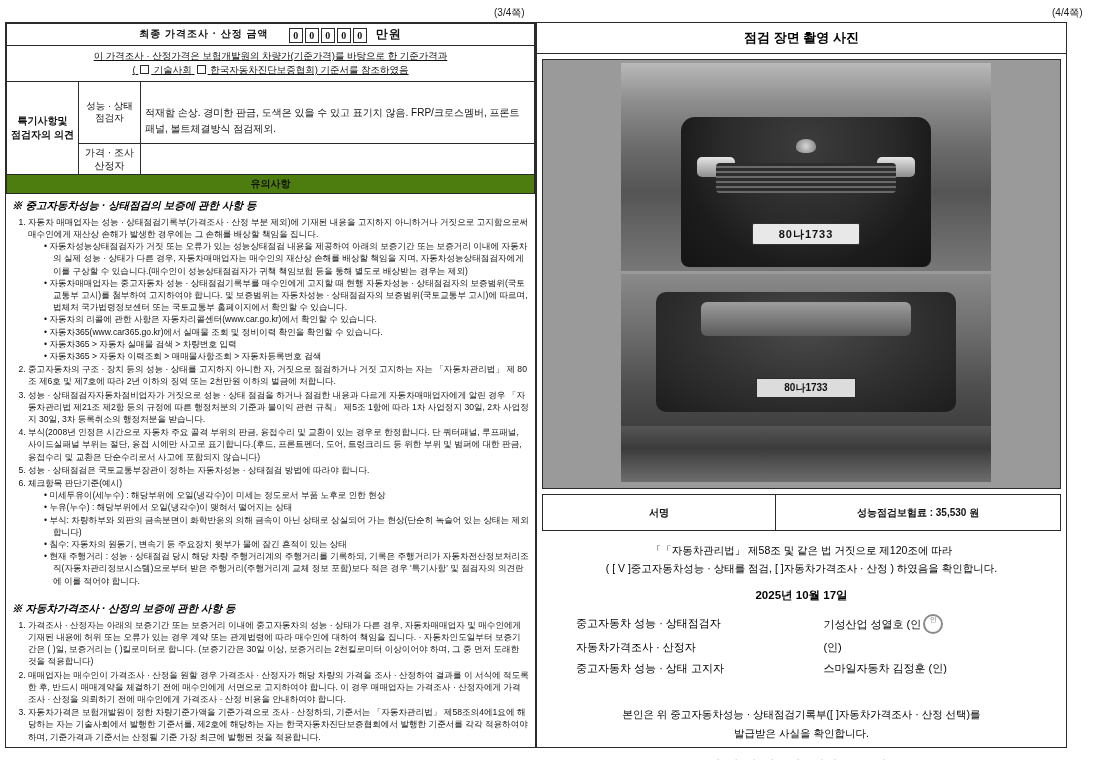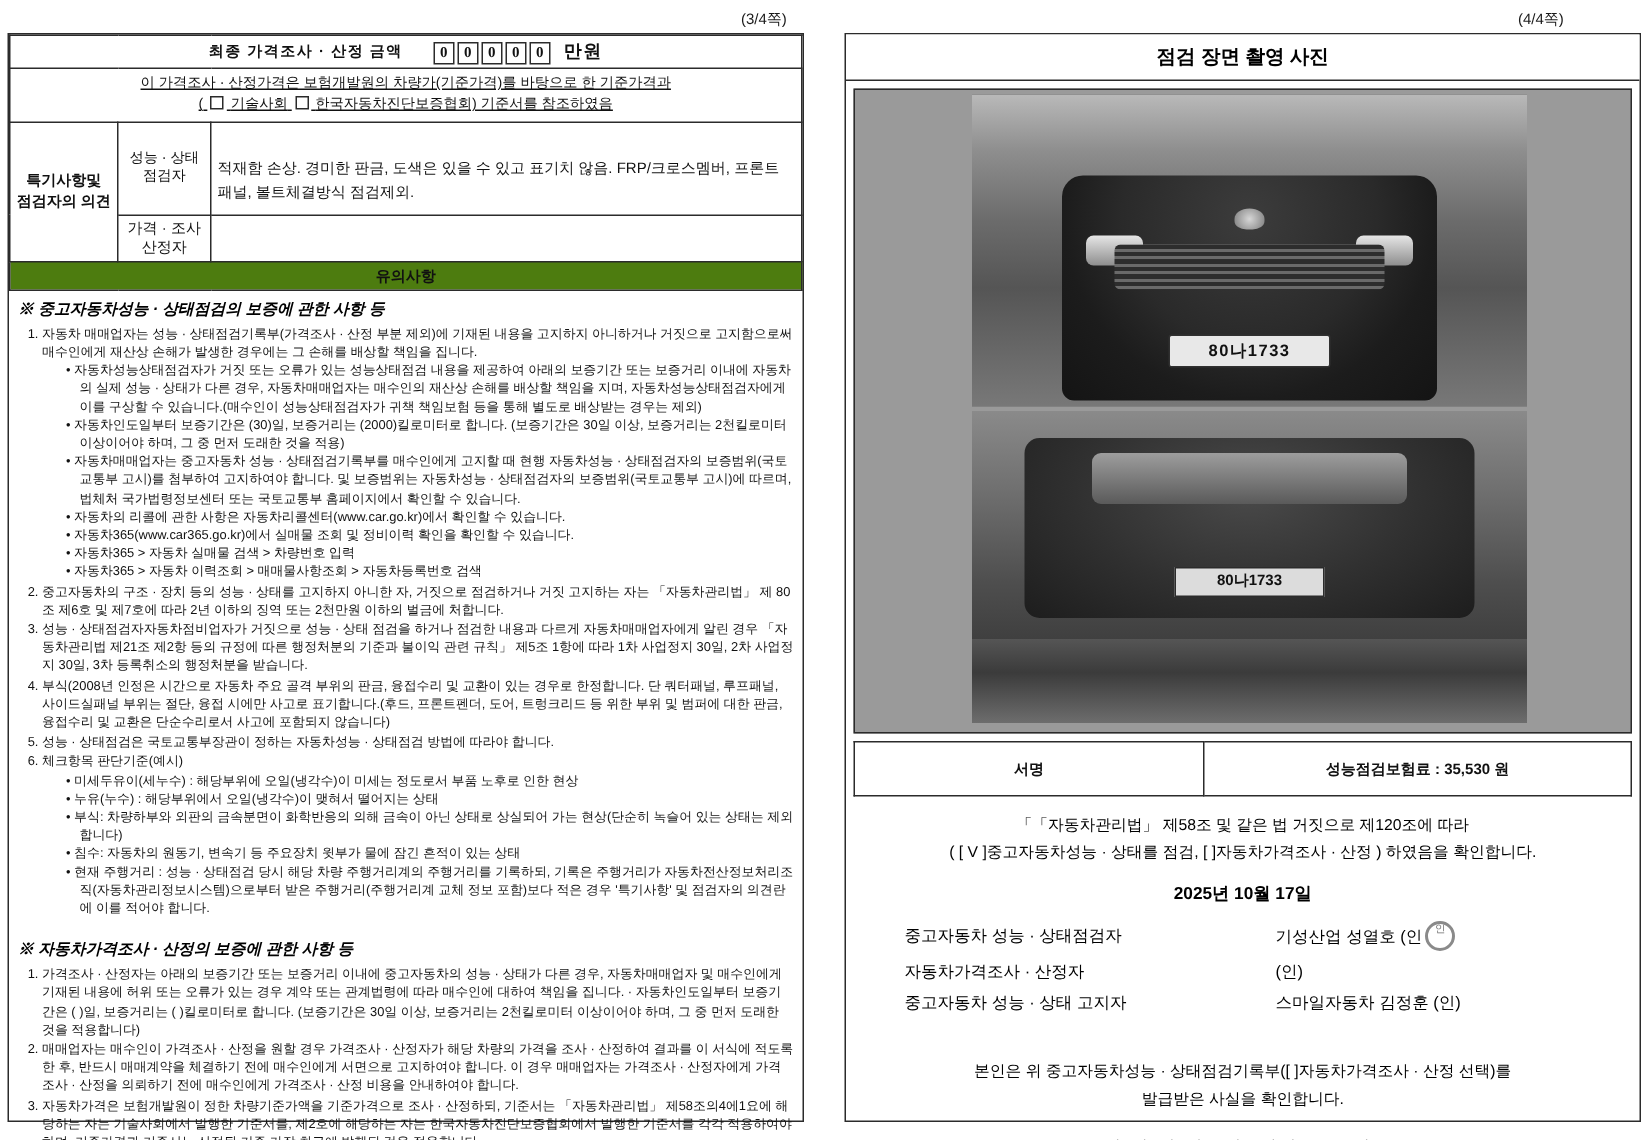--- a/index.html
+++ b/index.html
@@ -17,30 +17,30 @@
   }
   .sheet {
     position: absolute;
     top: 22px;
     width: 531px;
     height: 726px;
     border: 1px solid #2b2b2b;
     background: #ffffff;
   }
   .sheet-left { left: 5px; }
-  .sheet-right { left: 563px; }
+  .sheet-right { left: 536px; }
 
   .pagemark {
     position: absolute;
     font-size: 10px;
     color: #1a1a1a;
     top: 6px;
   }
   .pagemark-left { left: 494px; }
-  .pagemark-right { left: 1012px; }
+  .pagemark-right { left: 1052px; }
 
   
   table.grid {
     border-collapse: collapse;
     width: 100%;
     table-layout: fixed;
   }
   table.grid td, table.grid th {
     border: 1px solid #2b2b2b;
     padding: 2px 4px;
@@ -326,21 +326,20 @@
     </tbody>
       </table>
 
     <div class="subhead">※ 중고자동차성능 · 상태점검의 보증에 관한 사항 등</div>
 
     <ol class="notes">
       <li>
         <span>자동차 매매업자는 성능 · 상태점검기록부(가격조사 · 산정 부분 제외)에 기재된 내용을 고지하지 아니하거나 거짓으로 고지함으로써 매수인에게 재산상 손해가 발생한 경우에는 그 손해를 배상할 책임을 집니다.</span>
         <ul class="sub">
           <li>자동차성능상태점검자가 거짓 또는 오류가 있는 성능상태점검 내용을 제공하여 아래의 보증기간 또는 보증거리 이내에 자동차의 실제 성능 · 상태가 다른 경우, 자동차매매업자는 매수인의 재산상 손해를 배상할 책임을 지며, 자동차성능상태점검자에게 이를 구상할 수 있습니다.(매수인이 성능상태점검자가 귀책 책임보험 등을 통해 별도로 배상받는 경우는 제외)</li>
-          <li>자동차인도일부터 보증기간은 (30)일, 보증거리는 (2000)킬로미터로 합니다. (보증기간은 30일 이상, 보증거리는 2천킬로미터 이상이어야 하며, 그 중 먼저 도래한 것을 적용)</li>
           <li>자동차매매업자는 중고자동차 성능 · 상태점검기록부를 매수인에게 고지할 때 현행 자동차성능 · 상태점검자의 보증범위(국토교통부 고시)를 첨부하여 고지하여야 합니다. 및 보증범위는 자동차성능 · 상태점검자의 보증범위(국토교통부 고시)에 따르며, 법체처 국가법령정보센터 또는 국토교통부 홈페이지에서 확인할 수 있습니다.</li>
           <li>자동차의 리콜에 관한 사항은 자동차리콜센터(www.car.go.kr)에서 확인할 수 있습니다.</li>
           <li>자동차365(www.car365.go.kr)에서 실매물 조회 및 정비이력 확인을 확인할 수 있습니다.</li>
           <li>자동차365 &gt; 자동차 실매물 검색 &gt; 차량번호 입력</li>
           <li>자동차365 &gt; 자동차 이력조회 &gt; 매매물사항조회 &gt; 자동차등록번호 검색</li>
         </ul>
       </li>
       <li>중고자동차의 구조 · 장치 등의 성능 · 상태를 고지하지 아니한 자, 거짓으로 점검하거나 거짓 고지하는 자는 「자동차관리법」 제 80조 제6호 및 제7호에 따라 2년 이하의 징역 또는 2천만원 이하의 벌금에 처합니다.</li>
       <li>성능 · 상태점검자자동차점비업자가 거짓으로 성능 · 상태 점검을 하거나 점검한 내용과 다르게 자동차매매업자에게 알린 경우 「자동차관리법 제21조 제2항 등의 규정에 따른 행정처분의 기준과 불이익 관련 규칙」 제5조 1항에 따라 1차 사업정지 30일, 2차 사업정지 30일, 3차 등록취소의 행정처분을 받습니다.</li>
       <li>부식(2008년 인정은 시간으로 자동차 주요 골격 부위의 판금, 융접수리 및 교환이 있는 경우로 한정합니다. 단 쿼터패널, 루프패널, 사이드실패널 부위는 절단, 융접 시에만 사고로 표기합니다.(후드, 프론트펜더, 도어, 트렁크리드 등 위한 부위 및 범퍼에 대한 판금, 융접수리 및 교환은 단순수리로서 사고에 포함되지 않습니다)</li>

